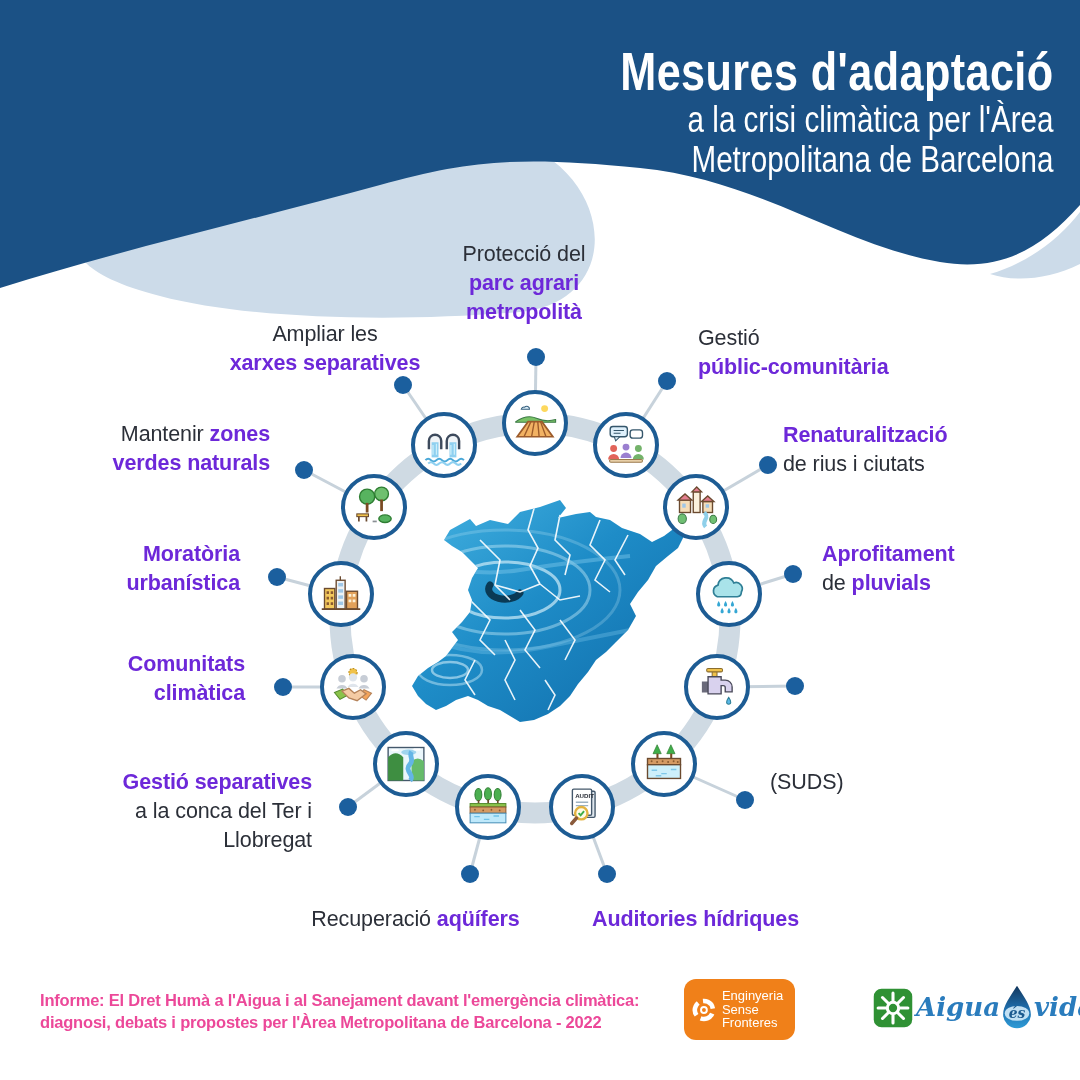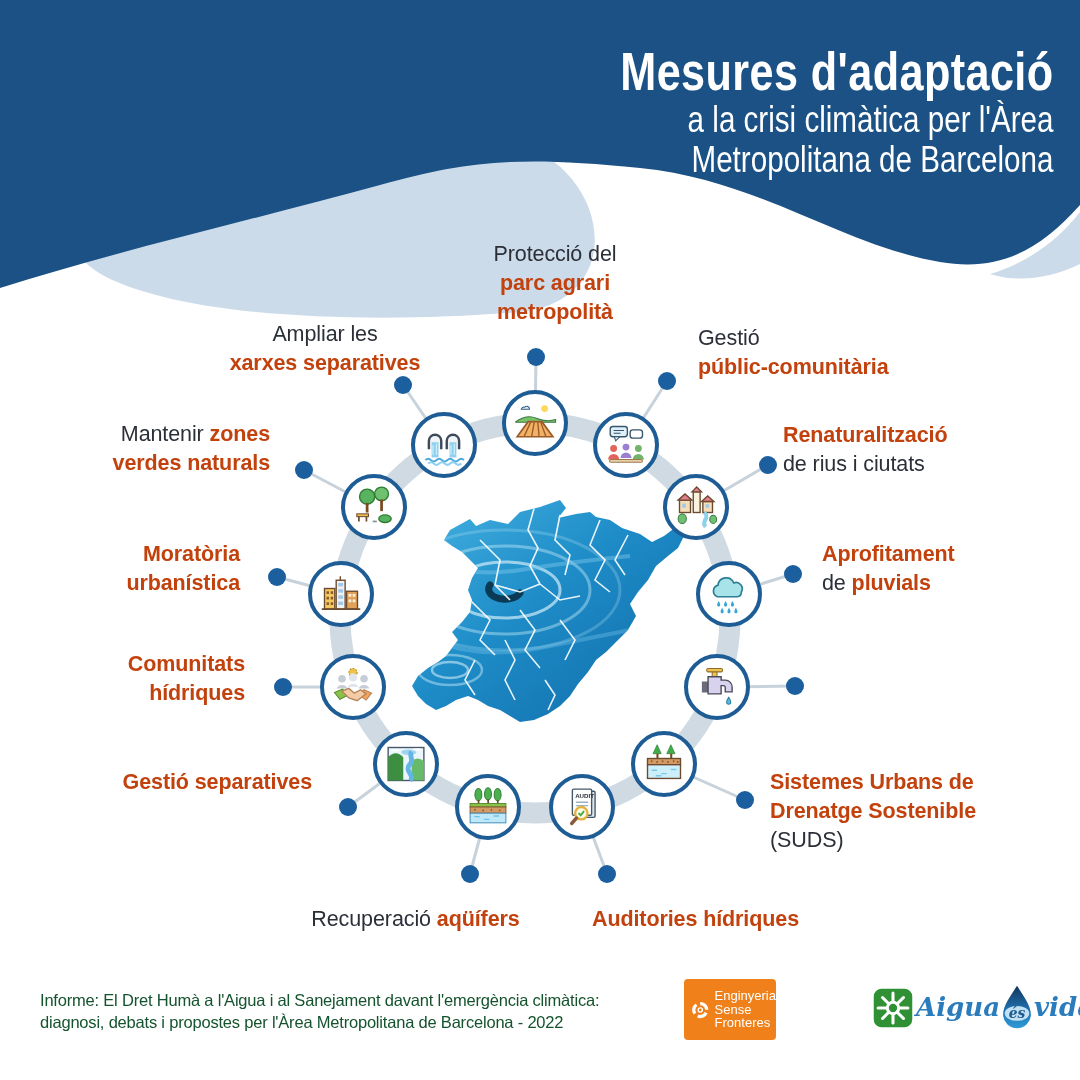--- a/index.html
+++ b/index.html
@@ -10,35 +10,35 @@
 
   
   .title{position:absolute;top:42px;right:26px;text-align:right;color:#fff;
          transform:scaleX(.8);transform-origin:100% 0;}
   .title .t1{font-size:54px;font-weight:700;line-height:1.08;letter-spacing:.5px;}
   .title .t2,.title .t3{font-size:37px;font-weight:400;line-height:1.08;}
 
   
   .label{position:absolute;font-size:21.5px;line-height:1.36;white-space:pre-line;
          letter-spacing:-.1px;}
-  .label .acc{color:#c2410c;font-weight:700;}
+  .label .acc{color:#6d28d9;font-weight:700;}
   .label .reg{color:#2b2f38;font-weight:400;}
   .ta-c{text-align:center;} .ta-l{text-align:left;} .ta-r{text-align:right;}
 
   
   .icon-circle{position:absolute;width:66px;height:66px;border-radius:50%;
                background:#fff;border:4px solid #1d5c94;box-sizing:border-box;
                display:flex;align-items:center;justify-content:center;}
   .icon-circle svg{width:44px;height:44px;}
 
   
   .report{position:absolute;left:40px;top:990px;width:630px;font-size:16.5px;
-          font-weight:400;color:#14532d;line-height:1.33;letter-spacing:-.2px;}
-  .esf-box{position:absolute;left:684px;top:979px;width:92px;height:61px;background:#f08019;
-           border-radius:4px;display:flex;align-items:center;padding-left:7px;box-sizing:border-box;}
+          font-weight:700;color:#ec4899;line-height:1.33;letter-spacing:-.2px;}
+  .esf-box{position:absolute;left:684px;top:979px;width:111px;height:61px;background:#f08019;
+           border-radius:12px;display:flex;align-items:center;padding-left:7px;box-sizing:border-box;}
   .esf-text{color:#fff;margin-left:5px;line-height:1.05;}
   .esf-text .l1{font-size:13px;font-weight:400;}
   .esf-text .l2{font-size:13px;font-weight:400;}
   .ea-text{position:absolute;left:700px;top:988px;width:168px;text-align:right;
            color:#2f9134;font-weight:700;font-size:17px;line-height:1.05;}
   .ea-logo{position:absolute;left:872px;top:987px;}
   .aev{position:absolute;left:916px;top:984px;display:flex;align-items:center;
        font-family:"DejaVu Serif",serif;font-style:italic;font-weight:700;
        color:#2a7cbd;font-size:26px;}
   .aev .drop{margin:0 1px;}
@@ -316,38 +316,37 @@
       <path d="M10 38 v-12 a9 9 0 0 1 18 0 v12" fill="#f0f4f7" stroke="#3d4a5c" stroke-width="3.5"></path>
       <path d="M36 38 v-12 a9 9 0 0 1 18 0 v12" fill="#f0f4f7" stroke="#3d4a5c" stroke-width="3.5"></path>
       <rect x="14" y="28" width="10" height="22" fill="#8fd0f0"></rect>
       <rect x="40" y="28" width="10" height="22" fill="#8fd0f0"></rect>
       <path d="M16 32 v14 M21 30 v16 M42 32 v14 M47 30 v16" stroke="#cdeffa" stroke-width="1.8"></path>
       <path d="M5 54 q4 -4 8 0 t8 0 t8 0 t8 0 t8 0 t8 0 t8 0" stroke="#4aa8d8" stroke-width="3" fill="none"></path>
       <path d="M9 59 q4 -4 8 0 t8 0 t8 0 t8 0 t8 0 t8 0" stroke="#8fd0f0" stroke-width="3" fill="none"></path>
     </svg>
   </div>
 
-  <div class="label ta-c" style="left:450px;top:240px;width:210px"><span class="reg">Protecció del
+  <div class="label ta-c" style="left:419px;top:240px;width:210px"><span class="reg">Protecció del
 </span><span class="acc">parc agrari
 metropolità</span></div>
   <div class="label ta-l" style="left:698px;top:324px;width:250px"><span class="reg">Gestió
 </span><span class="acc">públic-comunitària</span></div>
   <div class="label ta-l" style="left:783px;top:421px;width:230px"><span class="acc">Renaturalització
 </span><span class="reg">de rius i ciutats</span></div>
   <div class="label ta-l" style="left:822px;top:540px;width:200px"><span class="acc">Aprofitament
 </span><span class="reg">de </span><span class="acc">pluvials</span></div>
-  <div class="label ta-l" style="left:770px;top:768px;width:260px"><span class="acc">Sistemes Urbans de
-Drenatge Sostenible
-</span><span class="reg">(SUDS)</span></div>
+  <div class="label ta-l" style="left:770px;top:768px;width:260px"><span class="reg">(SUDS)</span></div>
   <div class="label ta-c" style="left:573px;top:905px;width:245px"><span class="acc">Auditories hídriques</span></div>
   <div class="label ta-c" style="left:288px;top:905px;width:255px"><span class="reg">Recuperació </span><span class="acc">aqüífers</span></div>
   <div class="label ta-r" style="left:60px;top:768px;width:252px"><span class="acc">Gestió separatives
-</span></div>
+</span><span class="reg">a la conca del Ter i
+Llobregat</span></div>
   <div class="label ta-r" style="left:93px;top:650px;width:152px"><span class="acc">Comunitats
-hídriques</span></div>
+climàtica</span></div>
   <div class="label ta-r" style="left:88px;top:540px;width:152px"><span class="acc">Moratòria
 urbanística</span></div>
   <div class="label ta-r" style="left:73px;top:420px;width:197px"><span class="reg">Mantenir </span><span class="acc">zones
 verdes naturals</span></div>
   <div class="label ta-c" style="left:210px;top:320px;width:230px"><span class="reg">Ampliar les
 </span><span class="acc">xarxes separatives</span></div>
 
   <div class="report">
     <div>Informe: El Dret Humà a l'Aigua i al Sanejament davant l'emergència climàtica:</div>
     <div>diagnosi, debats i propostes per l'Àrea Metropolitana de Barcelona - 2022</div>

